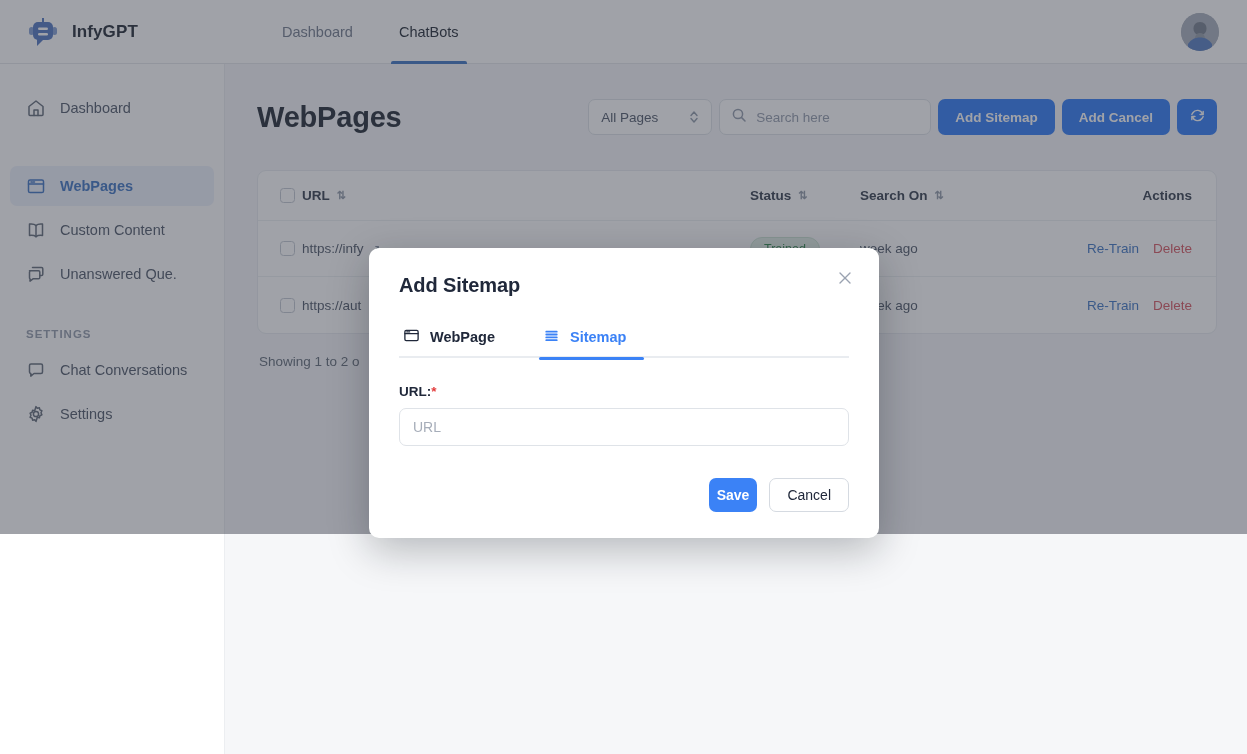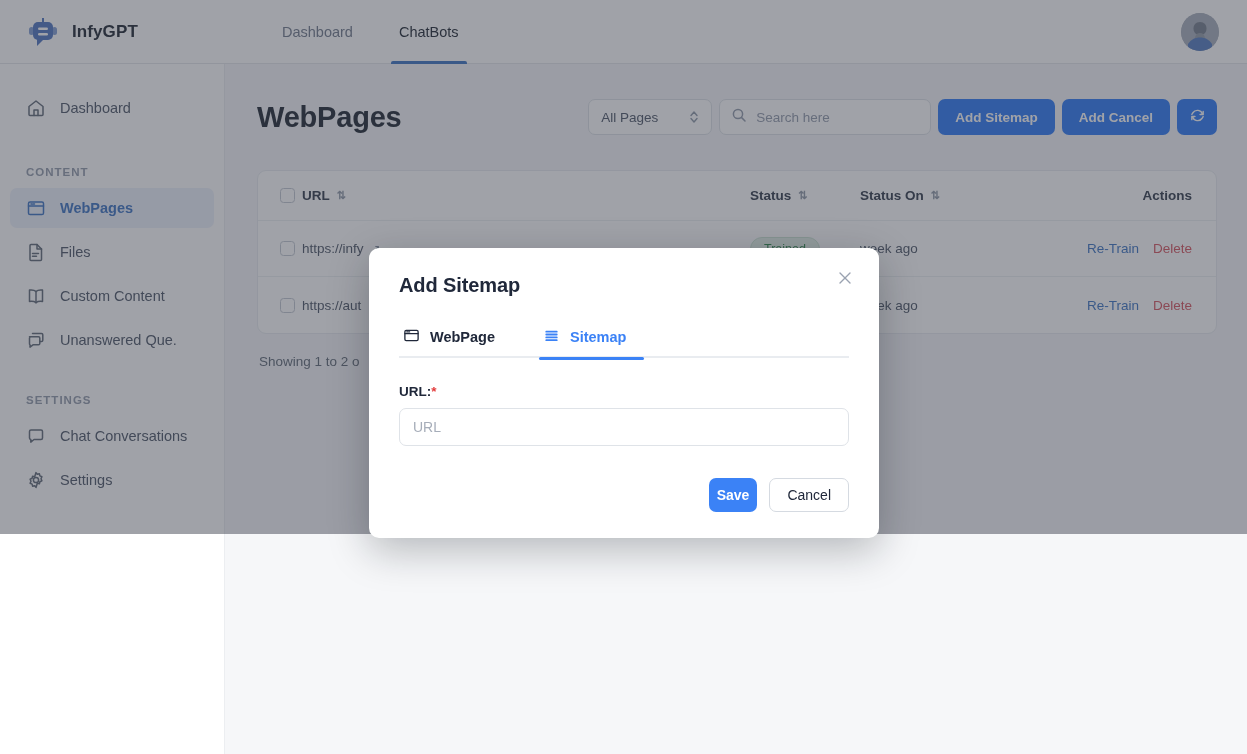--- a/index.html
+++ b/index.html
@@ -422,43 +422,32 @@
       <span class="ic">
         <svg viewBox="0 0 20 20" width="20" height="20" fill="none" stroke="#6b7480" stroke-width="1.5" stroke-linecap="round" stroke-linejoin="round">
           <path d="M3 8.5 L10 3 L17 8.5 V16.5 A1 1 0 0 1 16 17.5 H4 A1 1 0 0 1 3 16.5 Z"></path>
           <path d="M8 17.5 V12 h4 v5.5"></path>
         </svg>
       </span>
       <span>Dashboard</span>
     </div>
 
     <div class="sp-lg"></div>
-    <div class="nav-section">CONTENT</div>
 
     <div class="nav-item active">
       <span class="ic">
         <svg viewBox="0 0 20 20" width="20" height="20" fill="none" stroke="#4a7ec7" stroke-width="1.5" stroke-linecap="round" stroke-linejoin="round">
           <rect x="2.5" y="4" width="15" height="12.5" rx="1.6"></rect>
           <path d="M2.5 8 H17.5"></path>
           <path d="M5 6 h1.2 M7.3 6 h1.2"></path>
         </svg>
       </span>
       <span>WebPages</span>
     </div>
 
-    <div class="nav-item">
-      <span class="ic">
-        <svg viewBox="0 0 20 20" width="20" height="20" fill="none" stroke="#6b7480" stroke-width="1.5" stroke-linecap="round" stroke-linejoin="round">
-          <path d="M5 2.5 h6 L15.5 7 v10.5 a1 1 0 0 1-1 1 H5 a1 1 0 0 1-1-1 V3.5 a1 1 0 0 1 1-1 Z"></path>
-          <path d="M11 2.5 V7 h4.5"></path>
-          <path d="M6.5 11.5 h6 M6.5 14.2 h4"></path>
-        </svg>
-      </span>
-      <span>Files</span>
-    </div>
 
     <div class="nav-item">
       <span class="ic">
         <svg viewBox="0 0 20 20" width="20" height="20" fill="none" stroke="#6b7480" stroke-width="1.5" stroke-linecap="round" stroke-linejoin="round">
           <path d="M10 5.5 C8.5 4 6 3.7 3.5 4 V15.4 C6 15.1 8.5 15.4 10 16.6"></path>
           <path d="M10 5.5 C11.5 4 14 3.7 16.5 4 V15.4 C14 15.1 11.5 15.4 10 16.6"></path>
           <path d="M10 5.5 V16.6"></path>
         </svg>
       </span>
       <span>Custom Content</span>
@@ -544,21 +533,21 @@
         <div class="c c-url">
           <span class="cbx"></span>
           <span>URL</span>
           <span class="sort">⇅</span>
         </div>
         <div class="c c-status">
           <span>Status</span>
           <span class="sort">⇅</span>
         </div>
         <div class="c c-train">
-          <span>Status On</span>
+          <span>Search On</span>
           <span class="sort">⇅</span>
         </div>
         <div class="c c-act">
           <span>Actions</span>
         </div>
       </div>
 
       <div class="trow">
         <div class="c c-url">
           <span class="cbx"></span>

